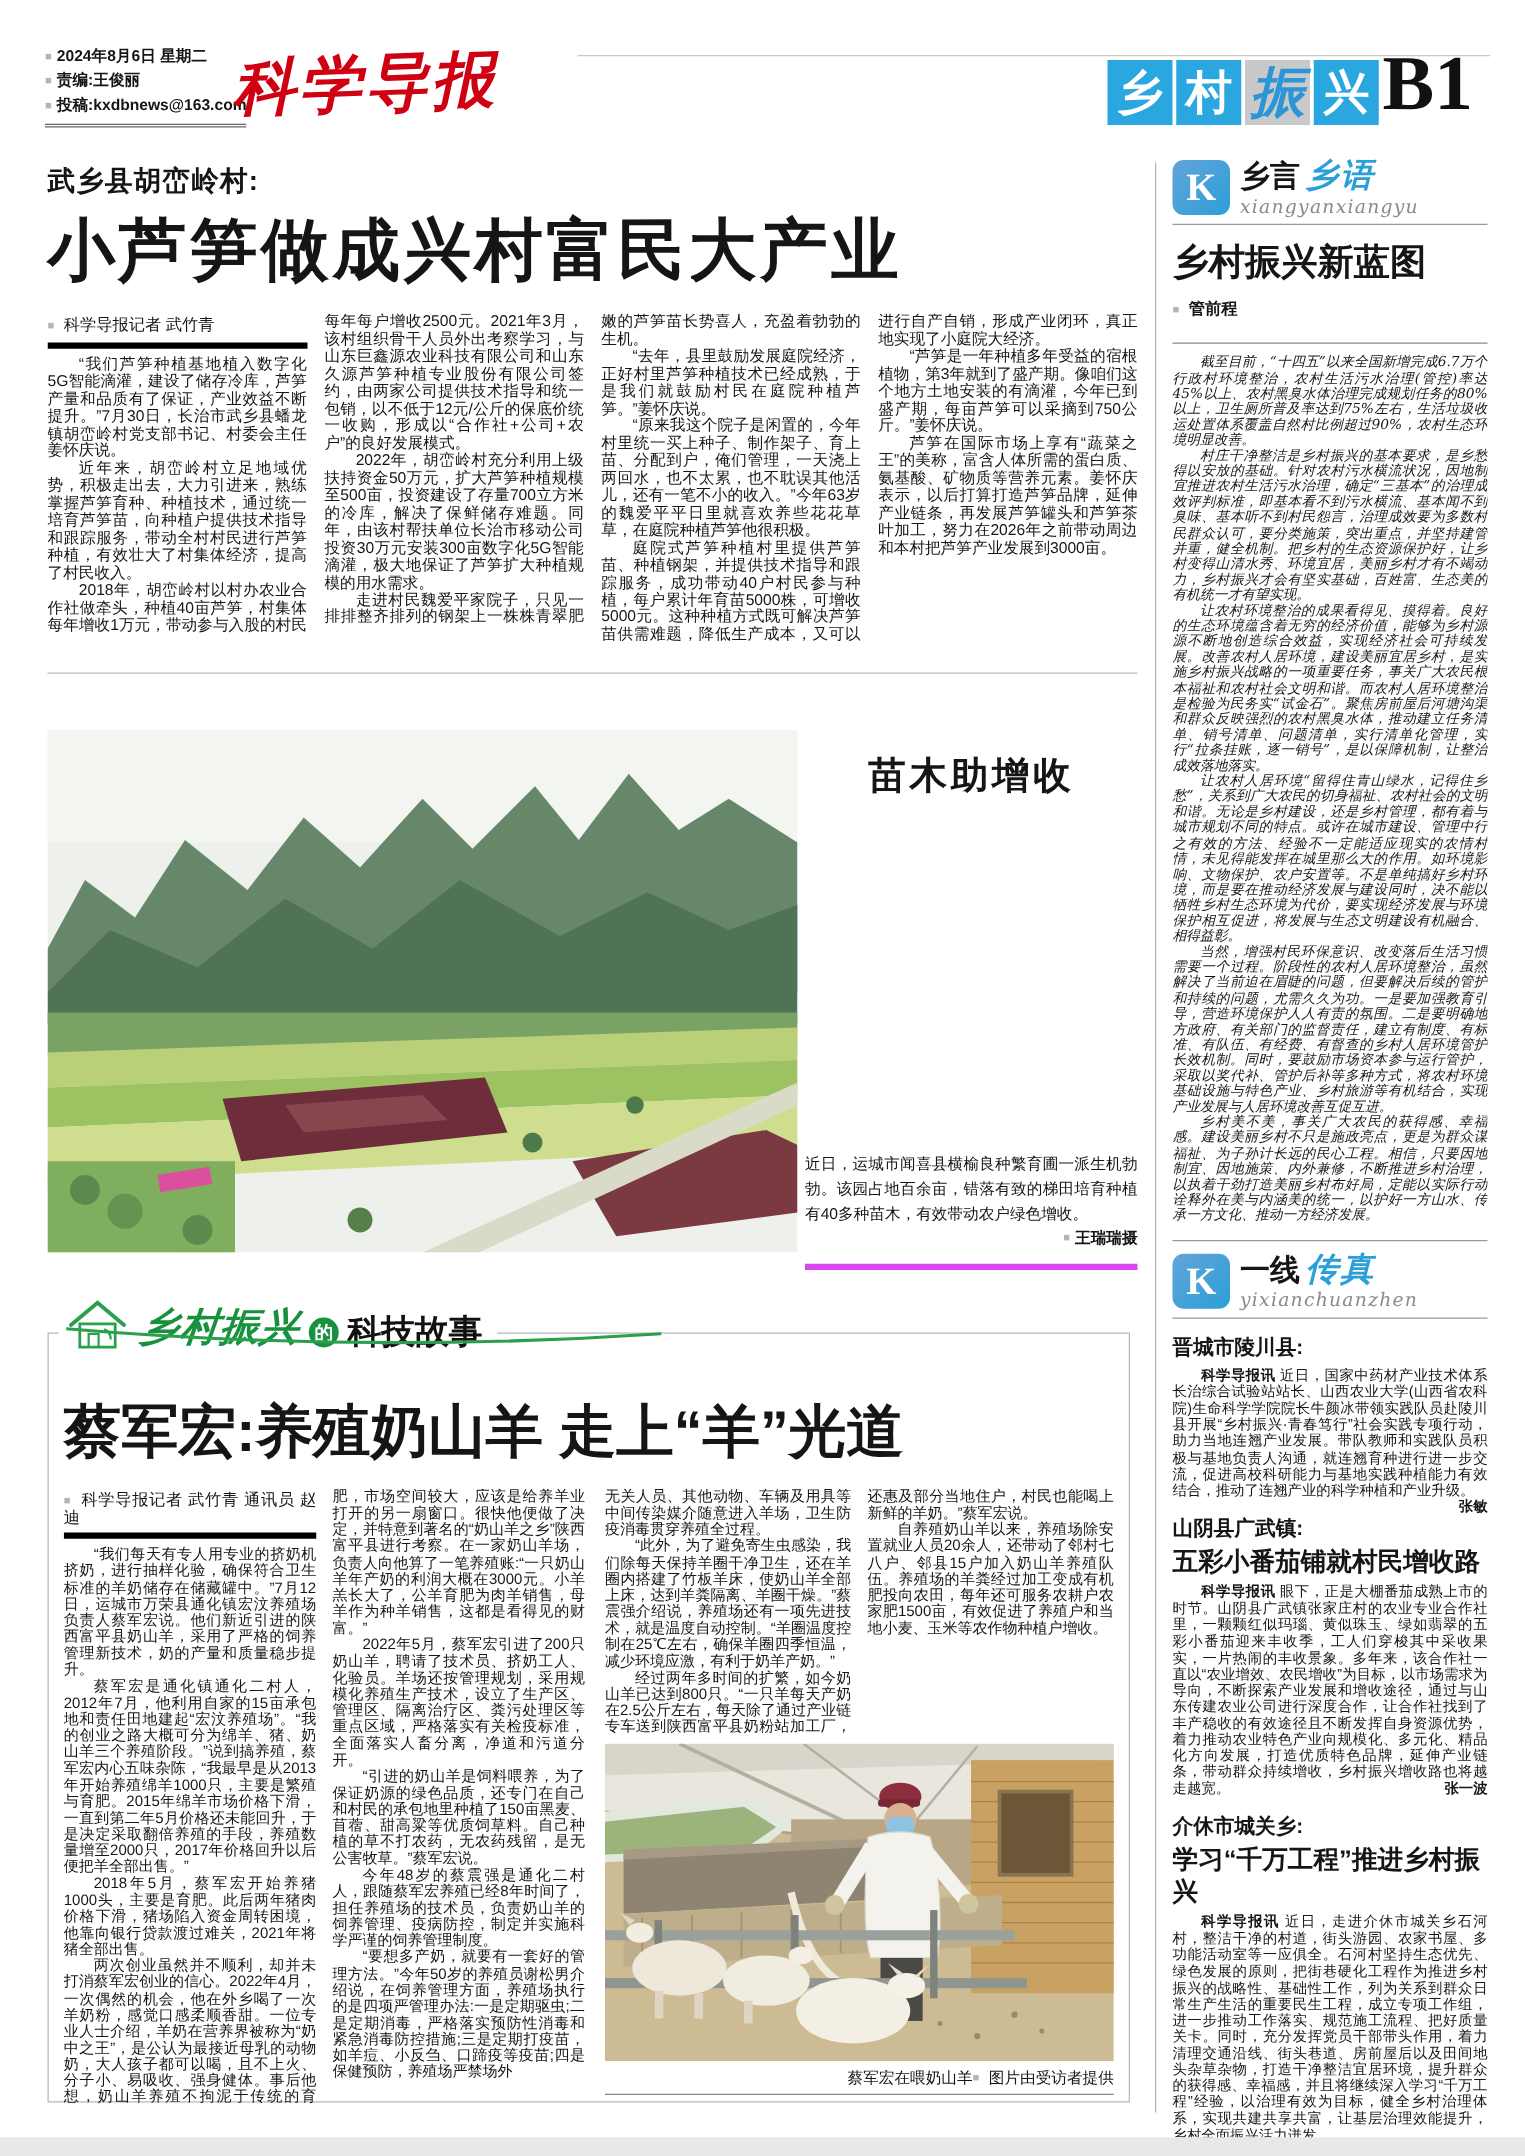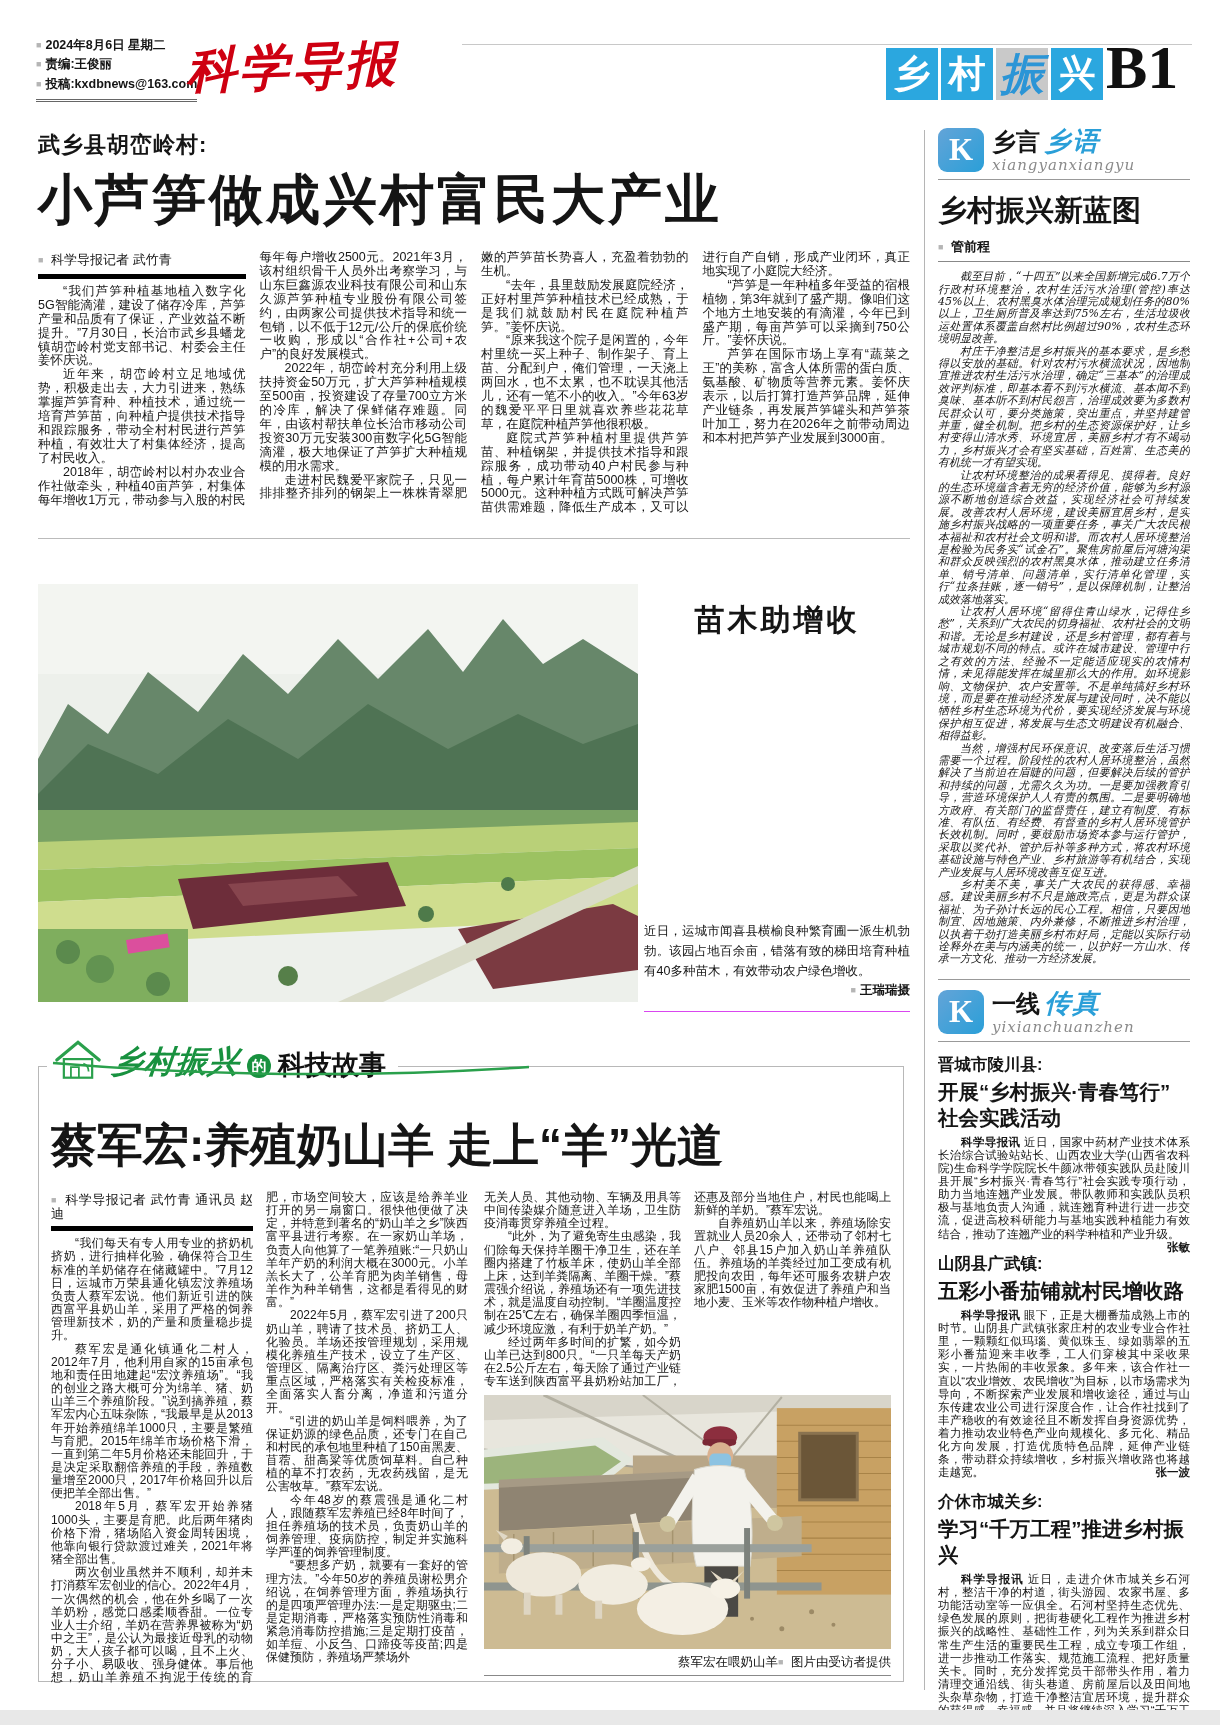--- a/index.html
+++ b/index.html
@@ -41,21 +41,21 @@
           padding-left:8px;margin-bottom:10px;letter-spacing:1px;break-inside:avoid;}
   .chev{font-size:19px;letter-spacing:-7px;font-style:normal;}
   #rule-under-lead{left:38px;top:538px;width:872px;}
 
   
   .photo1{position:absolute;left:38px;top:584px;width:600px;height:418px;}
   .photo1 svg,.photo2 svg{width:100%;height:100%;display:block;}
   .photo1-title{position:absolute;left:648px;top:600px;width:258px;text-align:center;
                 font-size:30px;font-weight:800;letter-spacing:3px;}
   .photo1-caption{position:absolute;left:644px;top:922px;width:266px;font-size:12.5px;
-                  line-height:1.58;text-align:justify;border-bottom:1px solid #d946ef;padding-bottom:10px;}
+                  line-height:1.58;text-align:justify;border-bottom:5px solid #d946ef;padding-bottom:10px;}
   .credit{float:right;font-weight:700;white-space:nowrap;}
 
   
   .tech-box{position:absolute;left:38px;top:1066px;width:866px;height:616px;
             border:1px solid #b8b8b8;box-sizing:border-box;padding:0 12px;}
   .badge{position:absolute;left:8px;top:-30px;background:#fff;display:flex;
          align-items:flex-end;gap:7px;padding:0 12px 0 4px;}
   .badge-cn{color:#18913f;font-size:31px;font-weight:900;font-style:italic;
             font-family:"DejaVu Serif",serif;transform:skewX(-6deg);letter-spacing:1px;}
   .badge-de{width:24px;height:24px;border-radius:50%;background:#18913f;color:#fff;
@@ -82,21 +82,21 @@
   .klogo{width:46px;height:44px;border-radius:9px;background:linear-gradient(135deg,#63a4d8,#2a9fd8);
          color:#fff;font-family:"Liberation Serif",serif;font-size:31px;font-weight:700;
          display:flex;align-items:center;justify-content:center;flex:none;}
   .head-titles{line-height:1;}
   .title-black{font-size:24px;font-weight:900;}
   .title-blue{color:#2a9fd8;font-family:"DejaVu Serif",serif;font-style:italic;
               font-size:26px;font-weight:700;letter-spacing:2px;}
   .pinyin{font-family:"DejaVu Serif",serif;font-style:italic;color:#8a8a8a;
           font-size:15px;letter-spacing:1px;margin-top:4px;}
   .oped-headline{margin-top:12px;font-size:29px;font-weight:900;line-height:1.28;}
-  .oped-byline{margin-top:9px;font-size:13px;font-weight:700;border-bottom:1px solid #888;padding-bottom:5px;}
+  .oped-byline{margin-top:9px;font-size:13px;font-weight:700;border-bottom:1px solid #888;padding-bottom:18px;}
   .oped-body{margin-top:9px;height:698px;overflow:hidden;font-family:"DejaVu Serif",serif;
              font-style:italic;font-size:11px;line-height:12.4px;text-align:justify;}
   .oped-body p{margin:0;text-indent:2em;}
   .sect-rule{height:1px;background:#999;margin-top:10px;}
   .briefs-head{margin-top:10px;}
   .b-kicker{font-size:16.5px;font-weight:800;margin-top:12px;}
   .b-headline{font-size:20.5px;font-weight:900;line-height:1.24;margin-top:3px;}
   .b-body{margin-top:6px;font-size:11.5px;line-height:13.1px;text-align:justify;text-indent:2em;}
   .b-lead{font-weight:800;}
   .b-author{float:right;font-weight:700;}
@@ -329,21 +329,20 @@
       <div class="klogo">K</div>
       <div class="head-titles">
         <span class="title-black">一线</span>
         <span class="title-blue">传真</span>
         <div class="pinyin">yixianchuanzhen</div>
       </div>
     </div>
 
     <div class="brief-item">
       <div class="b-kicker">晋城市陵川县:</div>
-      <div class="b-headline">开展“乡村振兴·青春笃行” 社会实践活动</div>
       <div class="b-body">
         <span class="b-lead">科学导报讯</span>
         <span>近日，国家中药材产业技术体系长治综合试验站站长、山西农业大学(山西省农科院)生命科学学院院长牛颜冰带领实践队员赴陵川县开展“乡村振兴·青春笃行”社会实践专项行动，助力当地连翘产业发展。带队教师和实践队员积极与基地负责人沟通，就连翘育种进行进一步交流，促进高校科研能力与基地实践种植能力有效结合，推动了连翘产业的科学种植和产业升级。</span>
         <span class="b-author">张敏</span>
       </div>
     </div>
 
     <div class="brief-item">
       <div class="b-kicker">山阴县广武镇:</div>
       <div class="b-headline">五彩小番茄铺就村民增收路</div>

